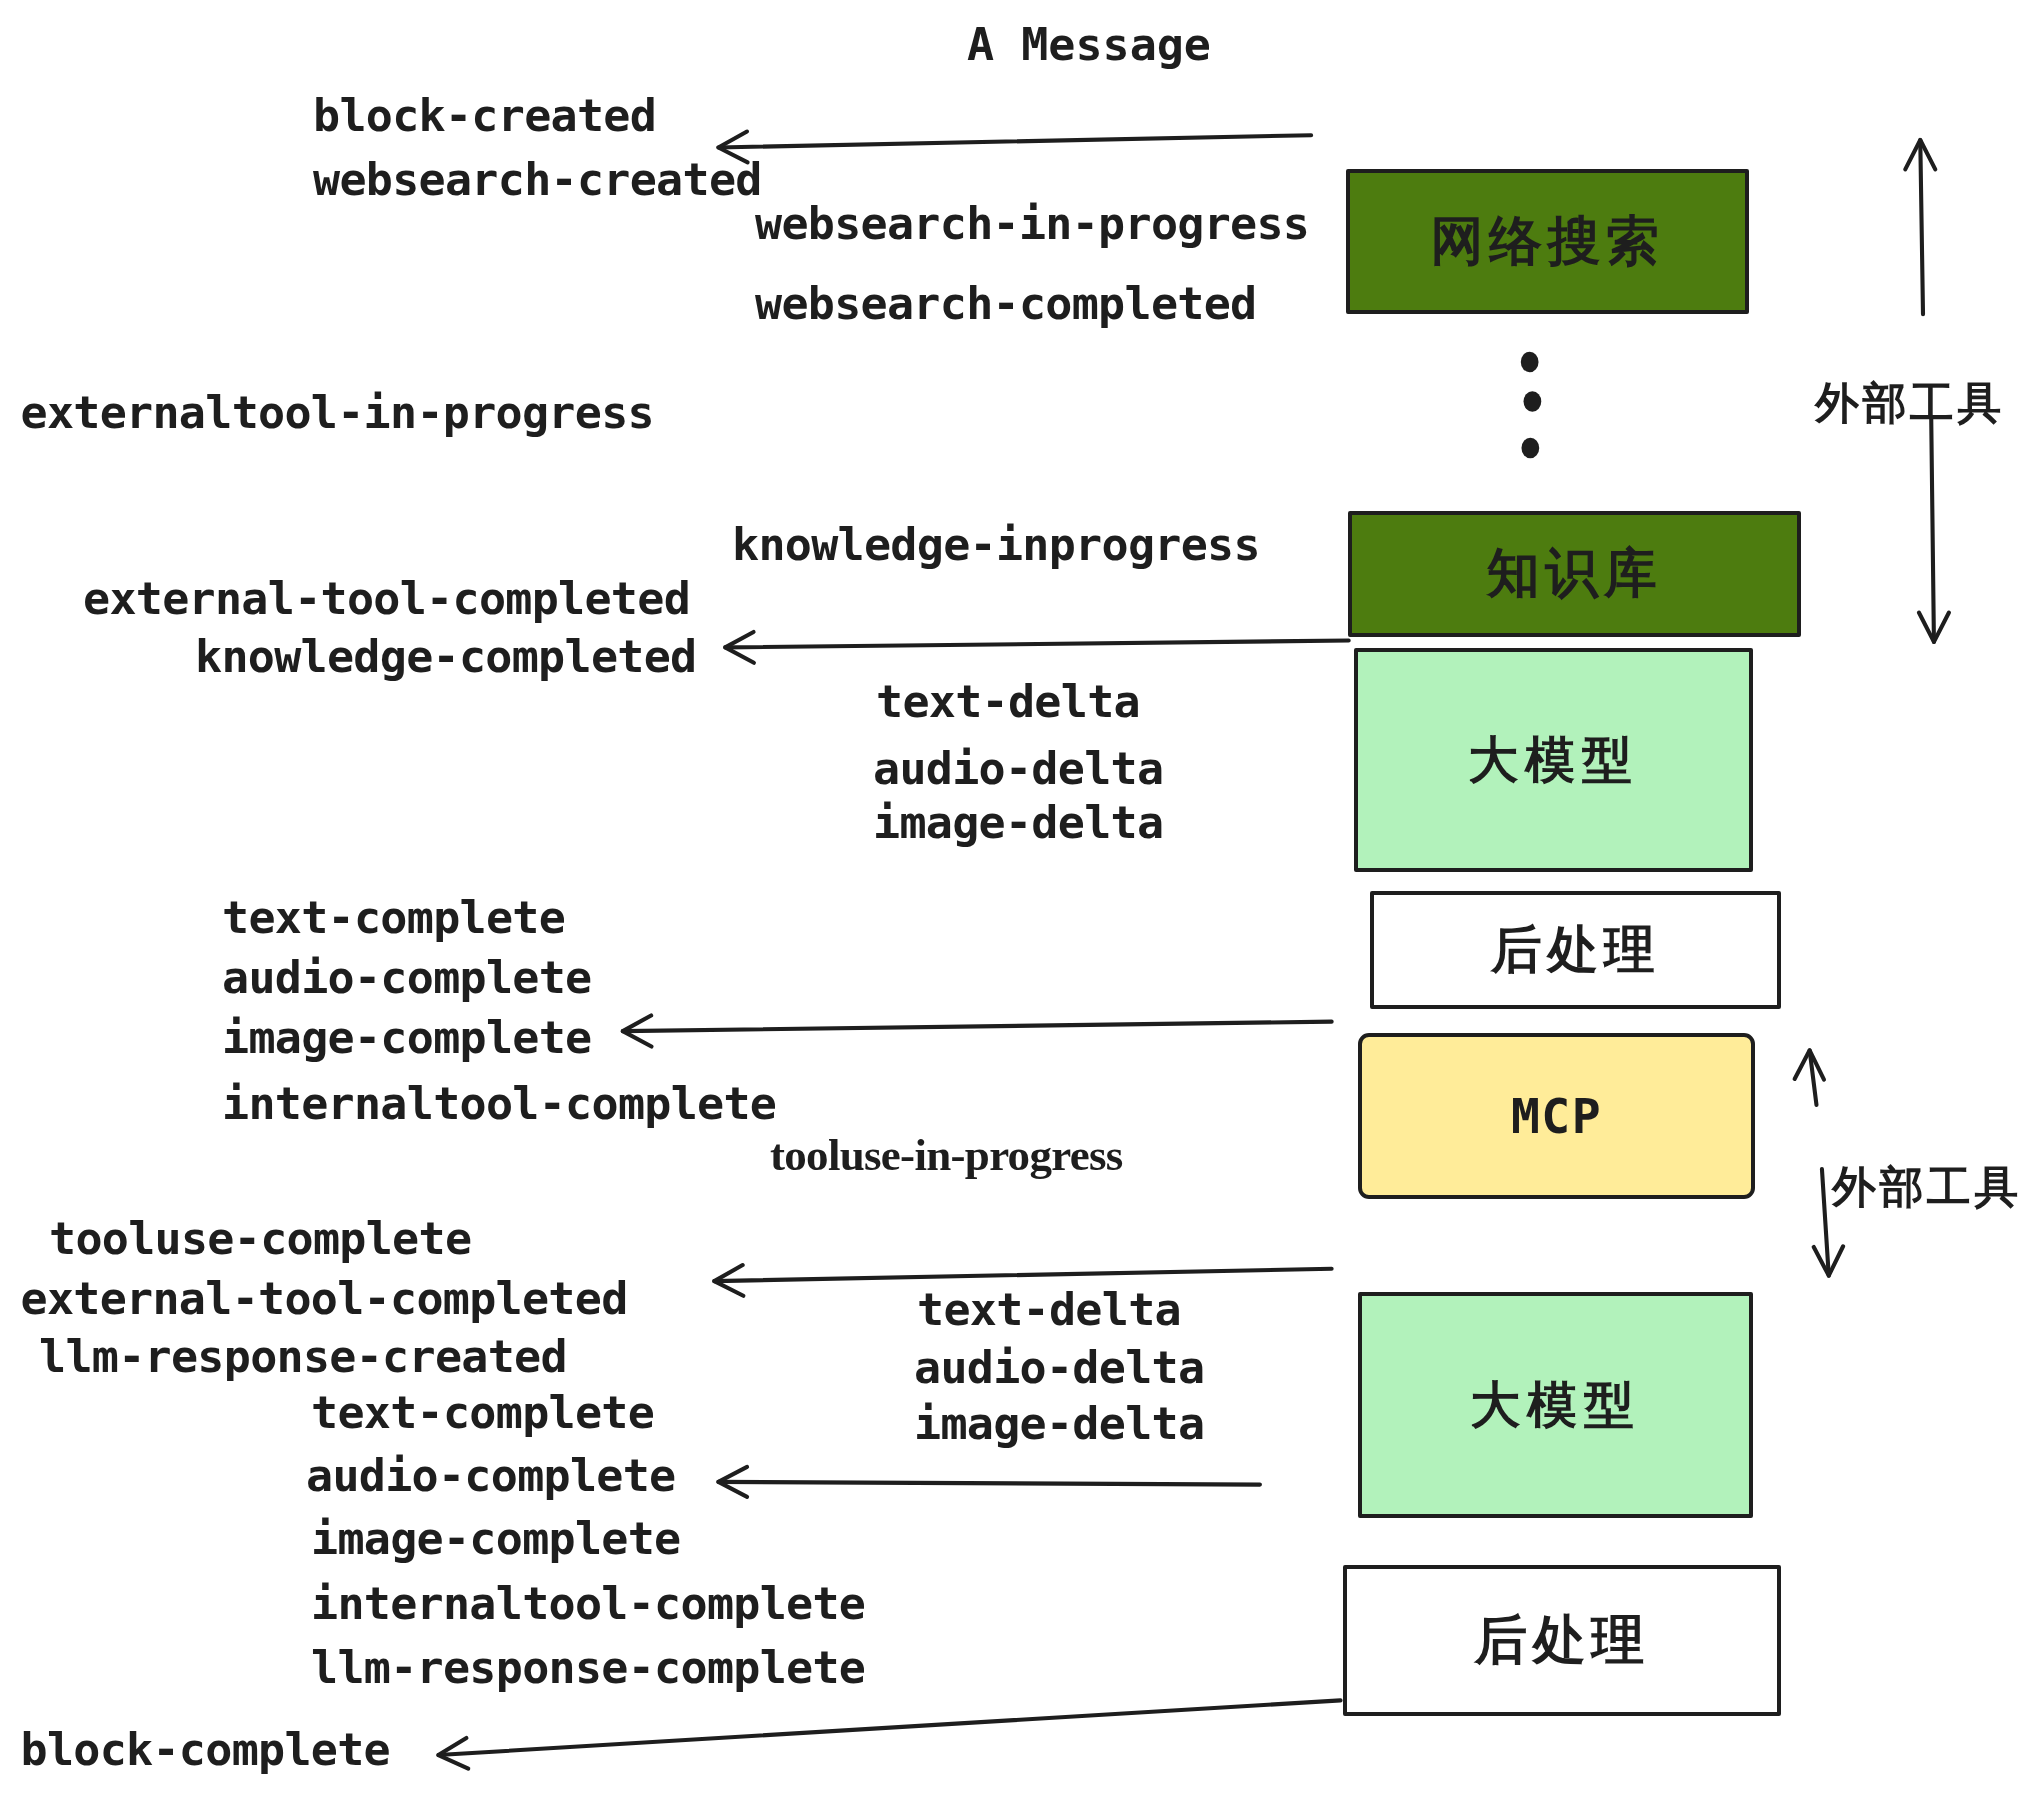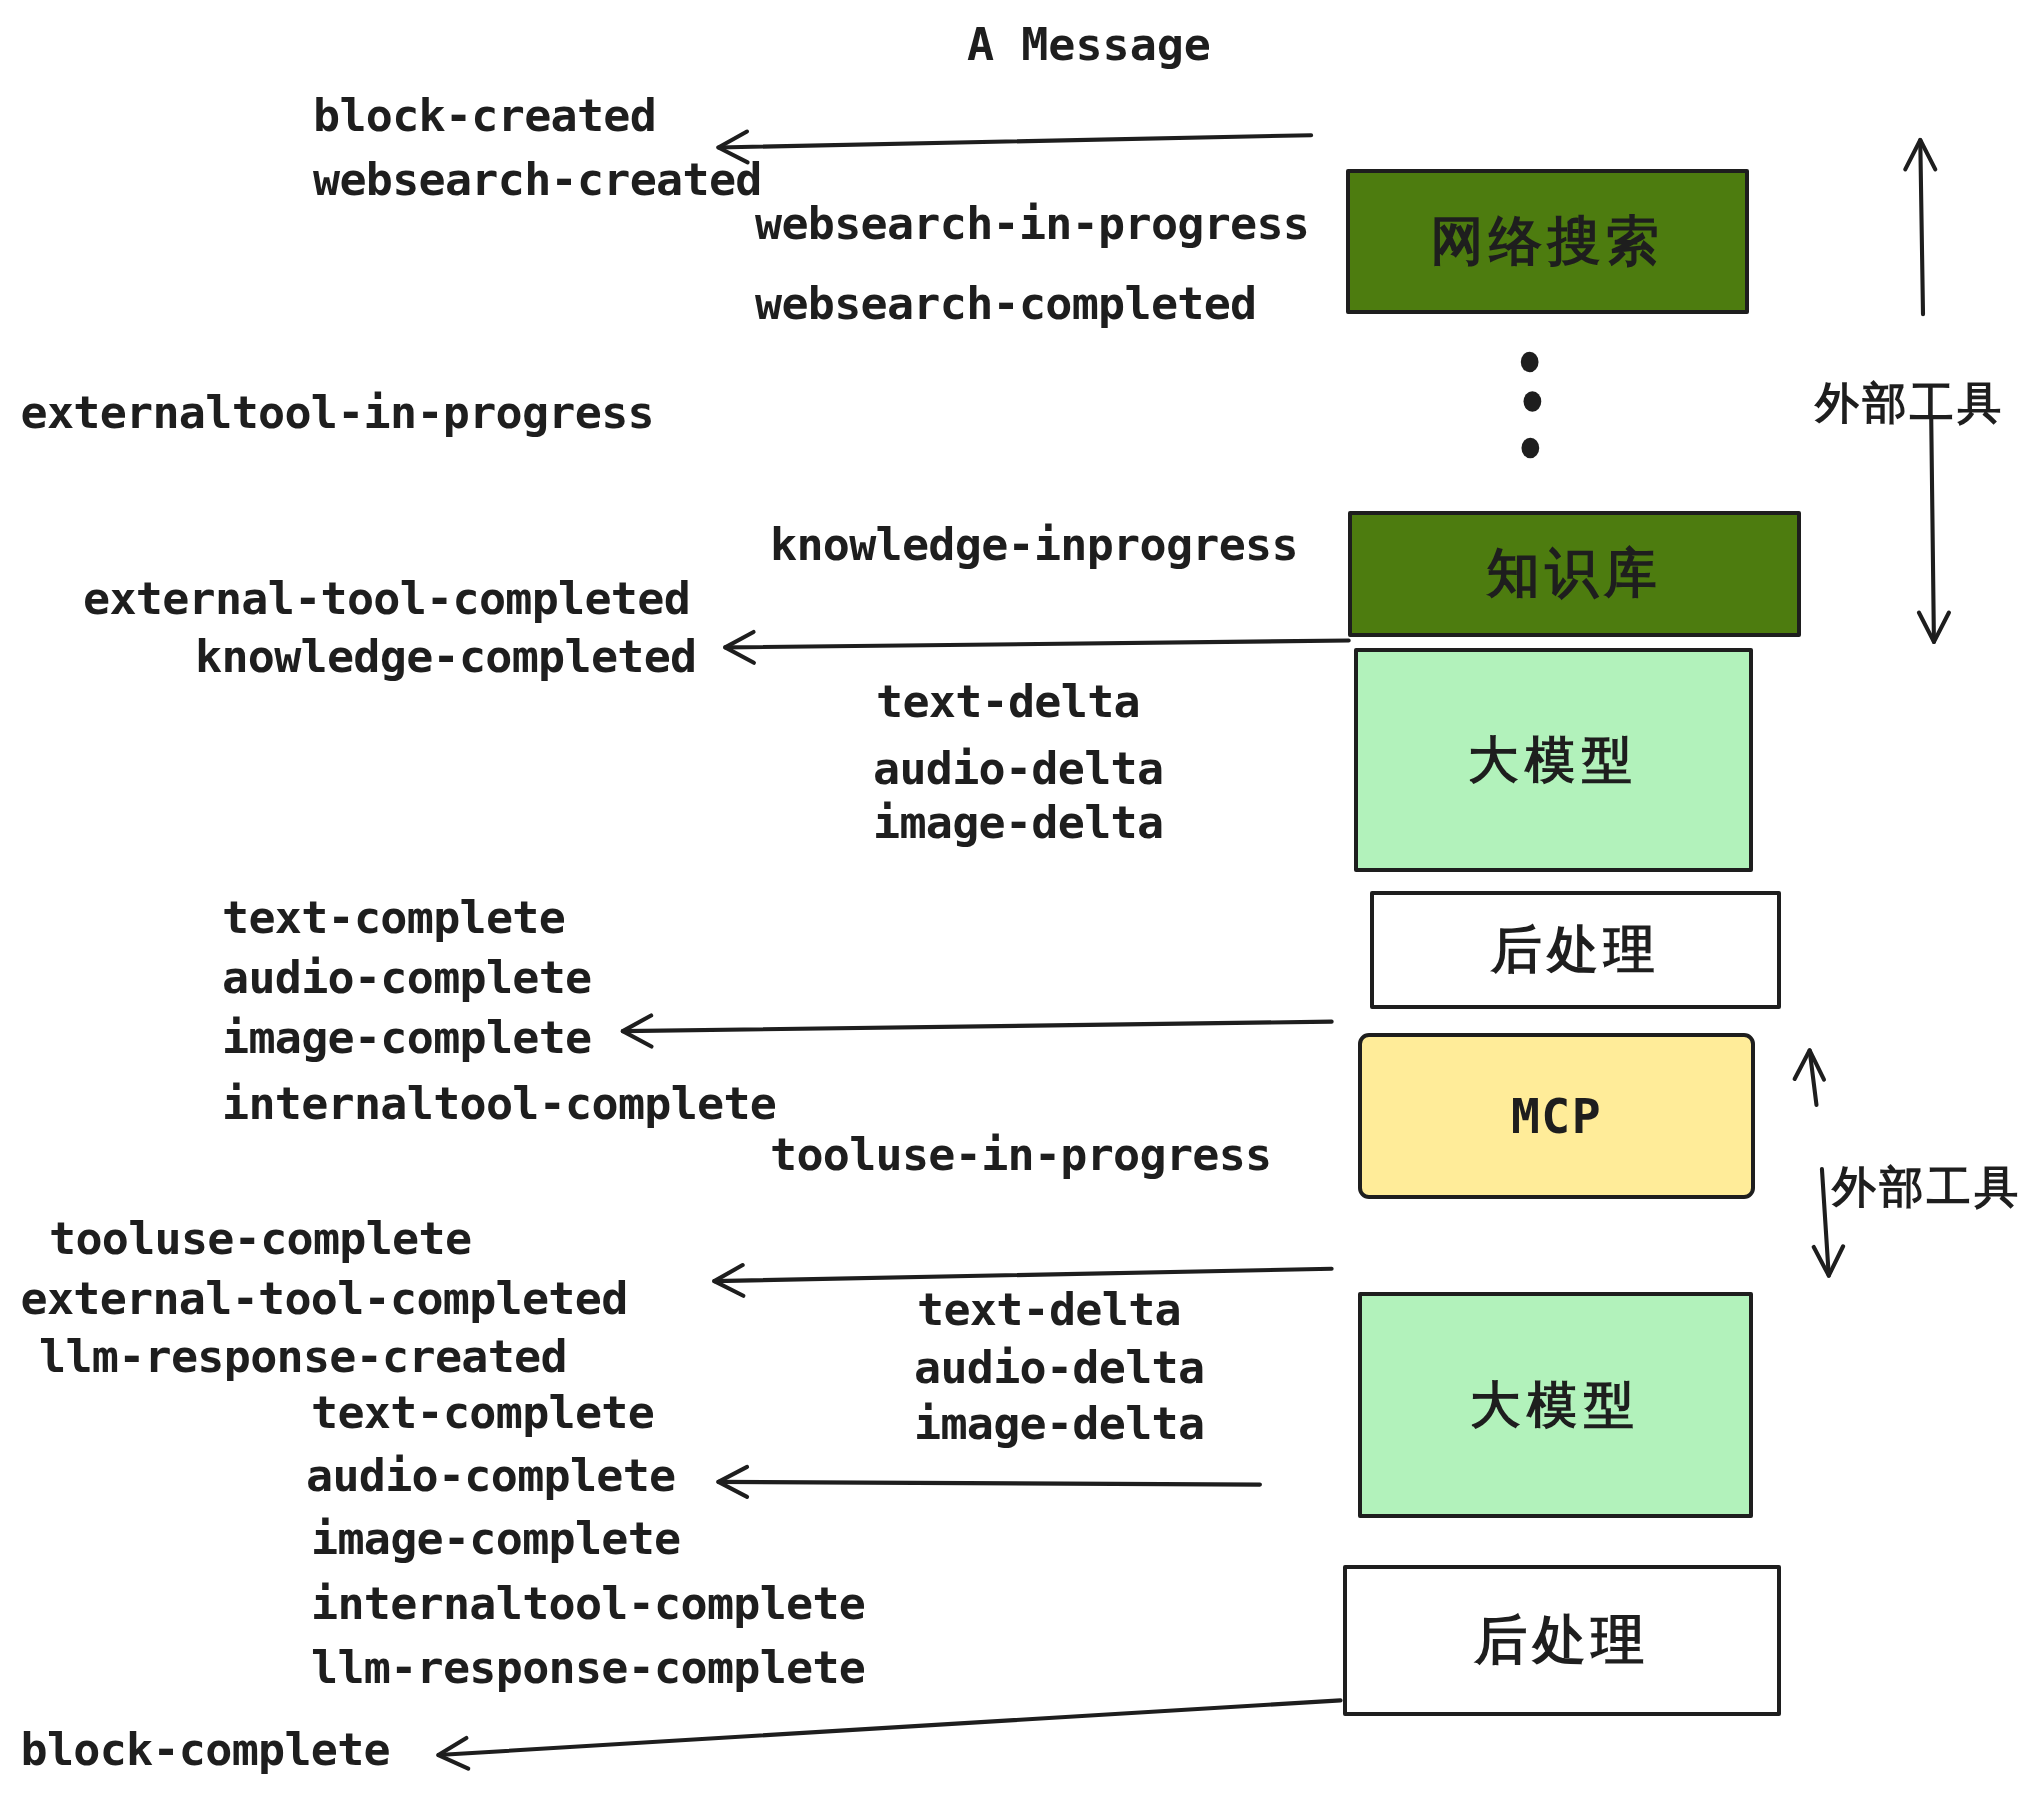--- a/index.html
+++ b/index.html
@@ -148,33 +148,33 @@
     </g>
   </svg>
 
   <div class="title" style="left:1089px; top:44px;">A Message</div>
 
   <div class="lbl" style="left:313px; top:181px;">websearch-created</div>
   <div class="lbl" style="left:313px; top:117px;">block-created</div>
   <div class="lbl" style="left:755px; top:225px;">websearch-in-progress</div>
   <div class="lbl" style="left:755px; top:305px;">websearch-completed</div>
   <div class="lbl" style="left:20.5px; top:414px;">externaltool-in-progress</div>
-  <div class="lbl" style="left:770px; top:546px;">knowledge-inprogress</div>
+  <div class="lbl" style="left:732px; top:546px;">knowledge-inprogress</div>
   <div class="lbl" style="left:83px; top:600px;">external-tool-completed</div>
   <div class="lbl" style="left:195px; top:658px;">knowledge-completed</div>
 
   <div class="lbl" style="left:876px; top:703px;">text-delta</div>
   <div class="lbl" style="left:873px; top:770px;">audio-delta</div>
   <div class="lbl" style="left:873px; top:824px;">image-delta</div>
 
   <div class="lbl" style="left:222px; top:919px;">text-complete</div>
   <div class="lbl" style="left:222px; top:979px;">audio-complete</div>
   <div class="lbl" style="left:222px; top:1039px;">image-complete</div>
   <div class="lbl" style="left:222px; top:1105px;">internaltool-complete</div>
-  <div class="lbl" style="left:770px; top:1156px;">tooluse-in-progress</div>
+  <div class="lbl" style="left:770px; top:1156px;font-family:Liberation Serif, serif;">tooluse-in-progress</div>
 
   <div class="lbl" style="left:49px; top:1240px;">tooluse-complete</div>
   <div class="lbl" style="left:20.5px; top:1300px;">external-tool-completed</div>
   <div class="lbl" style="left:39px; top:1358px;">llm-response-created</div>
 
   <div class="lbl" style="left:917px; top:1311px;">text-delta</div>
   <div class="lbl" style="left:914px; top:1369px;">audio-delta</div>
   <div class="lbl" style="left:914px; top:1425px;">image-delta</div>
 
   <div class="lbl" style="left:311px; top:1414px;">text-complete</div>

